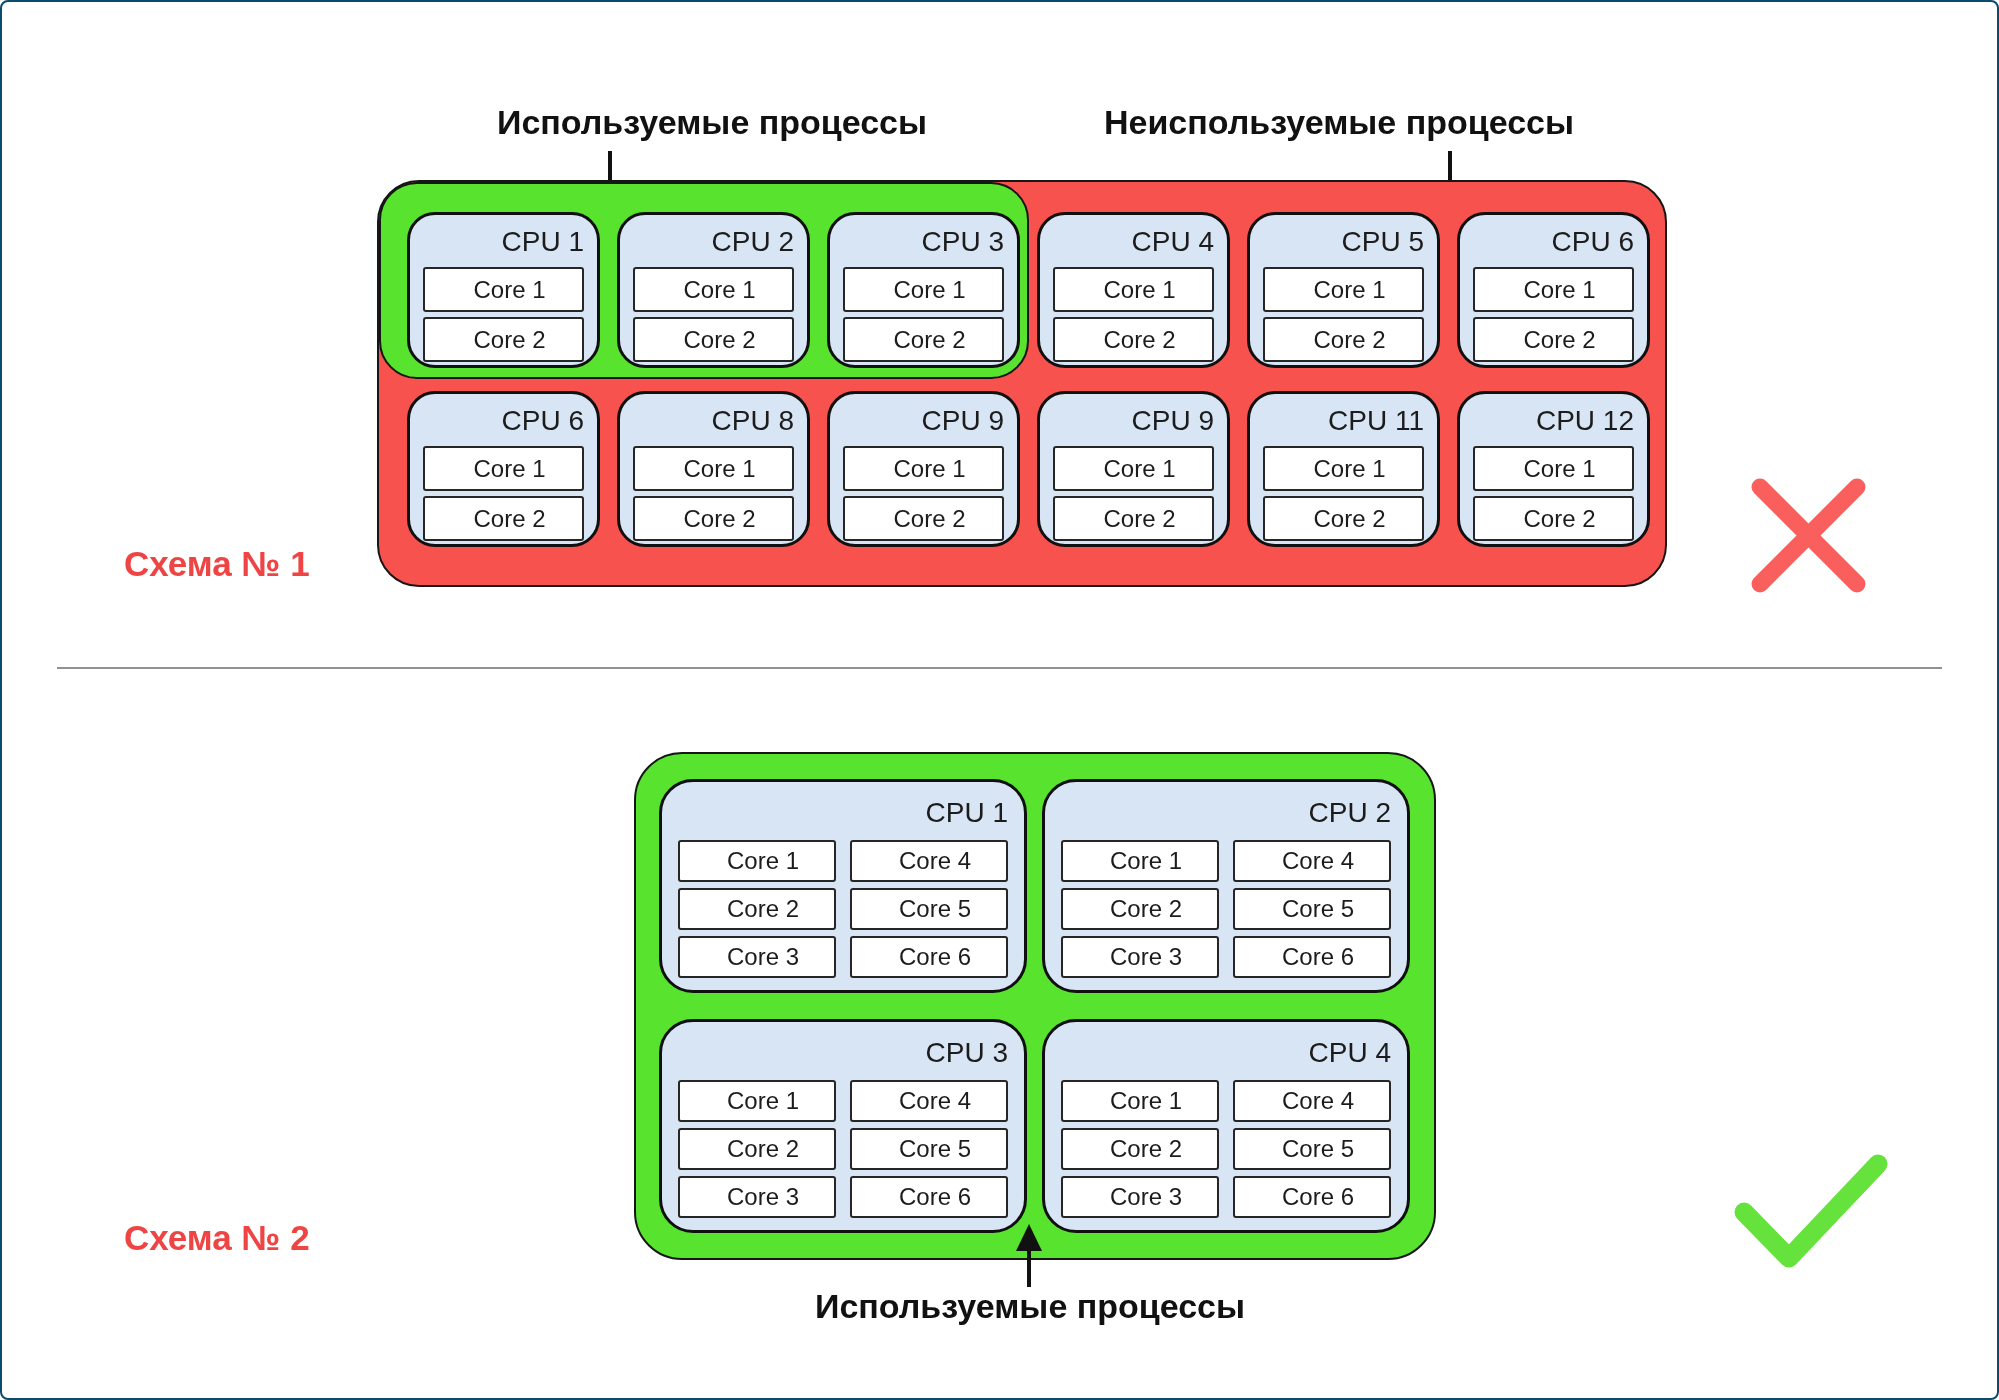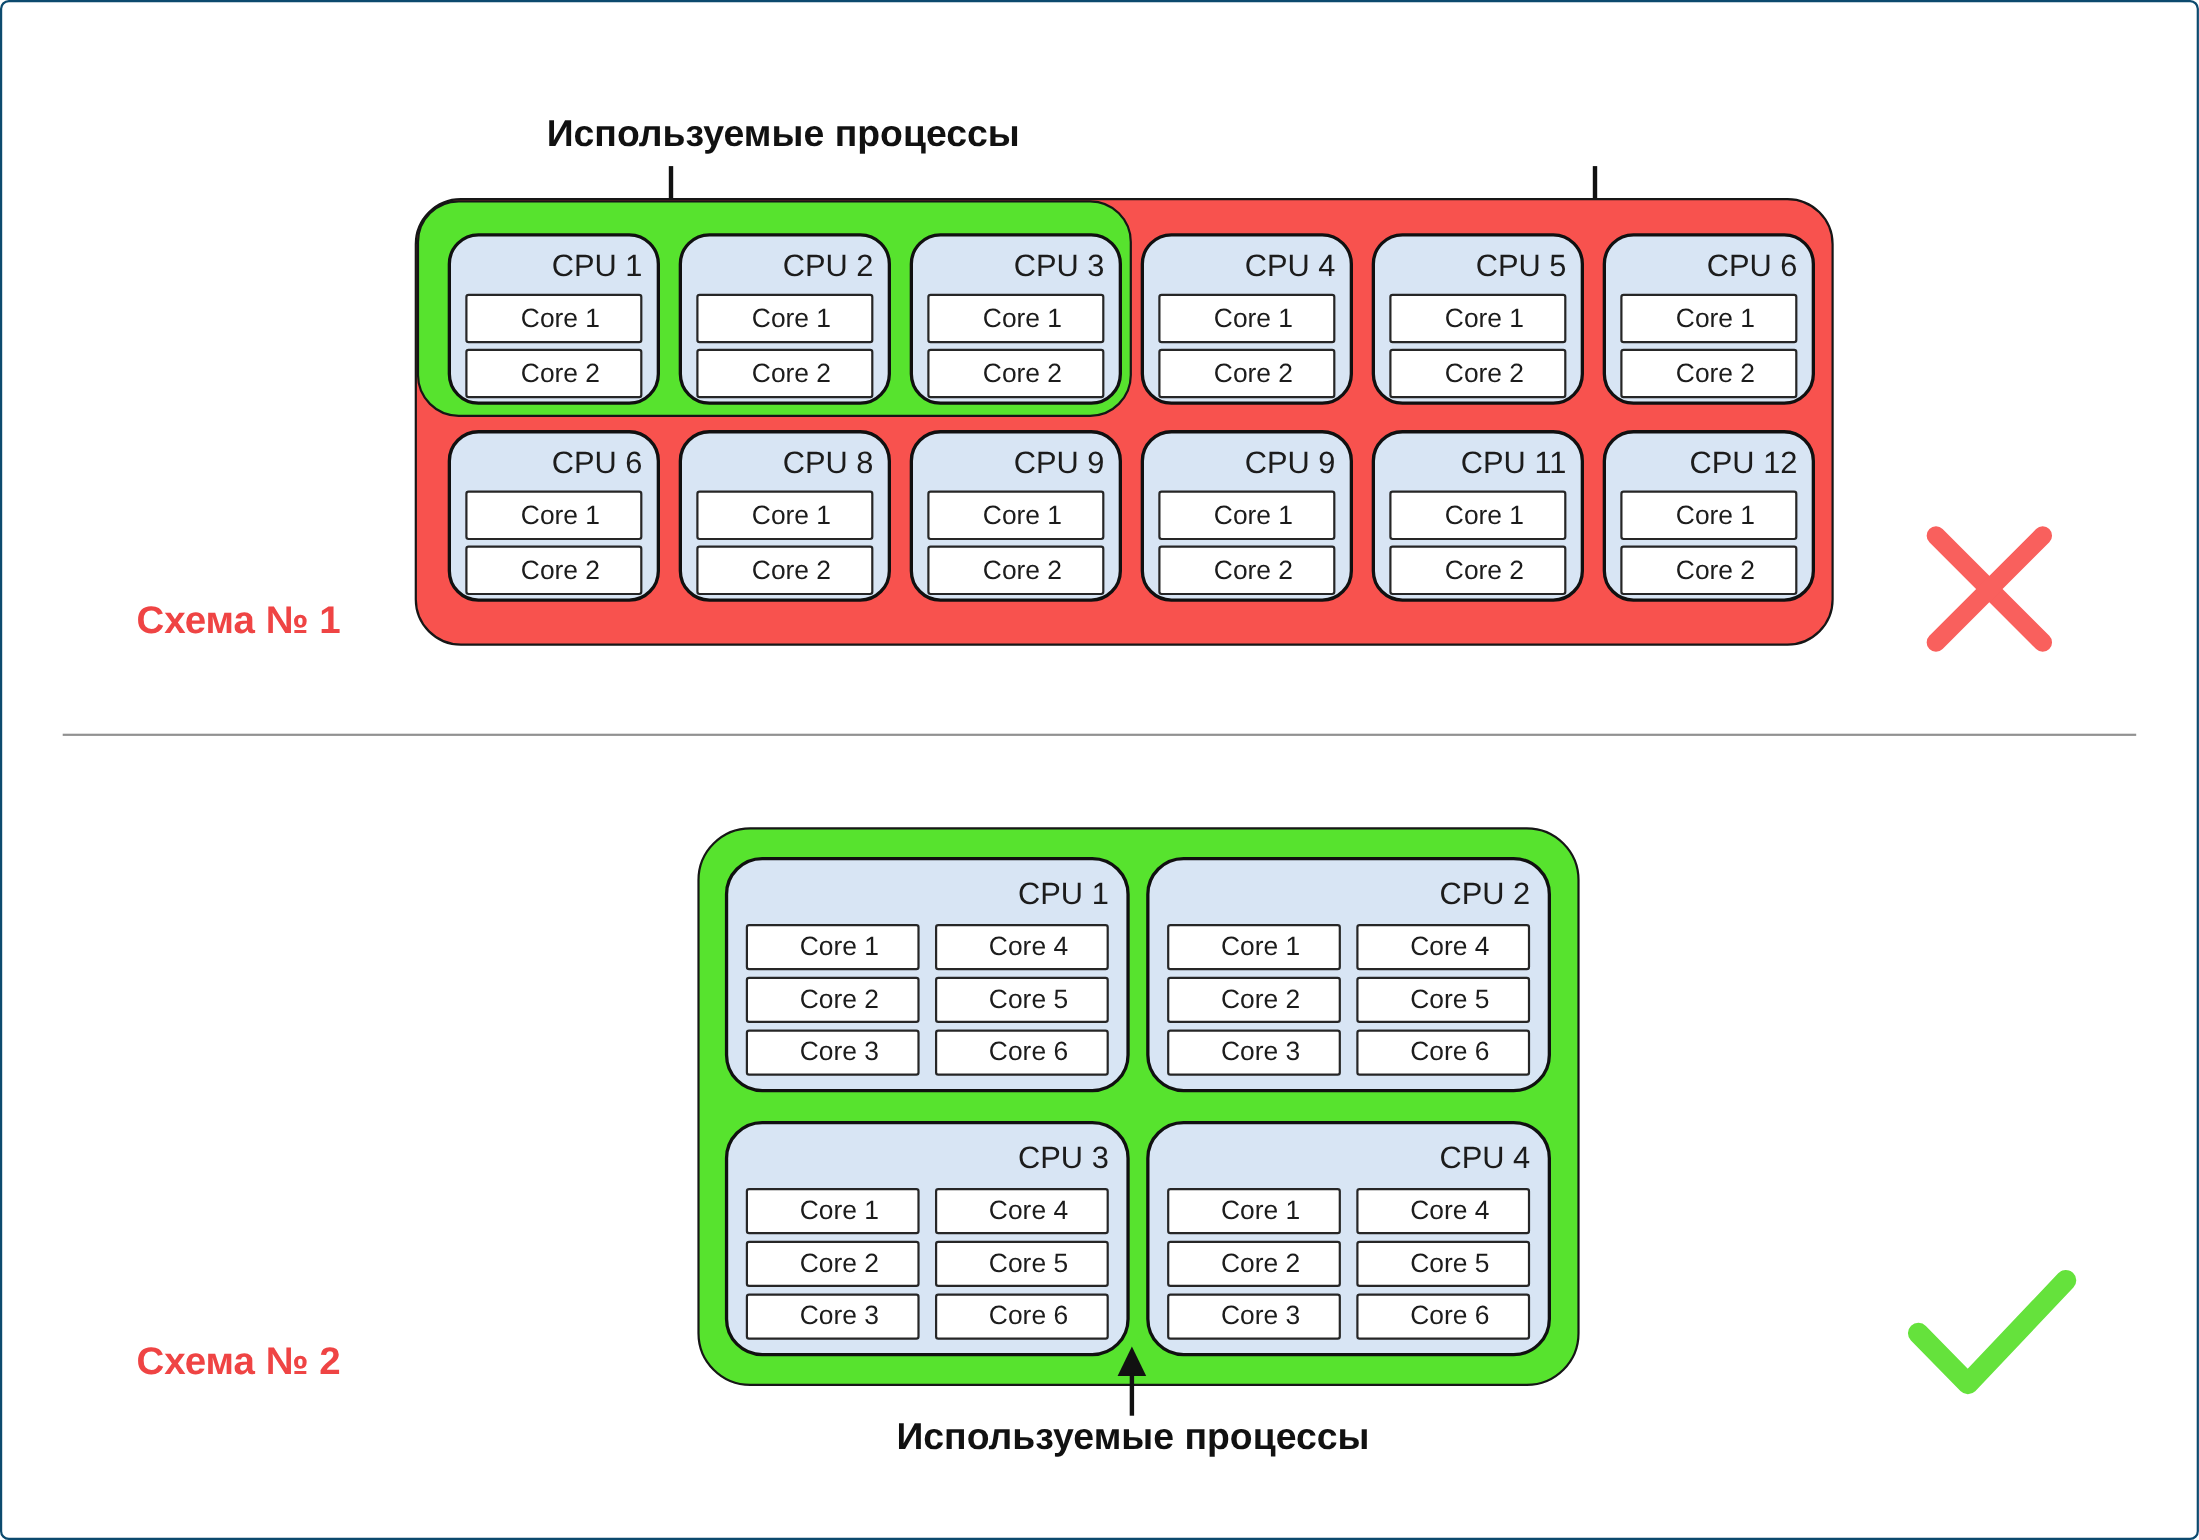--- a/index.html
+++ b/index.html
@@ -84,20 +84,21 @@
   #check-svg { left:1728px; top:1148px; }
   #cross-svg line { stroke:var(--c-cross); }
   #check-svg path { stroke:var(--c-check); }
 </style>
 </head>
 <body>
 
 <div class="canvas">
 
   <div class="annot" id="annot-used">Используемые процессы</div>
+  <div class="annot" id="annot-unused">Неиспользуемые процессы</div>
 
   <div class="arrow-line" id="arrow1-line"></div>
   <div class="arrow-head-down" id="arrow1-head"></div>
   <div class="arrow-line" id="arrow2-line"></div>
   <div class="arrow-head-down" id="arrow2-head"></div>
 
   <div class="region region-red" id="s1-red"></div>
   <div class="region region-green" id="s1-green"></div>
 
   <div class="cpu-row" id="s1-row1">

